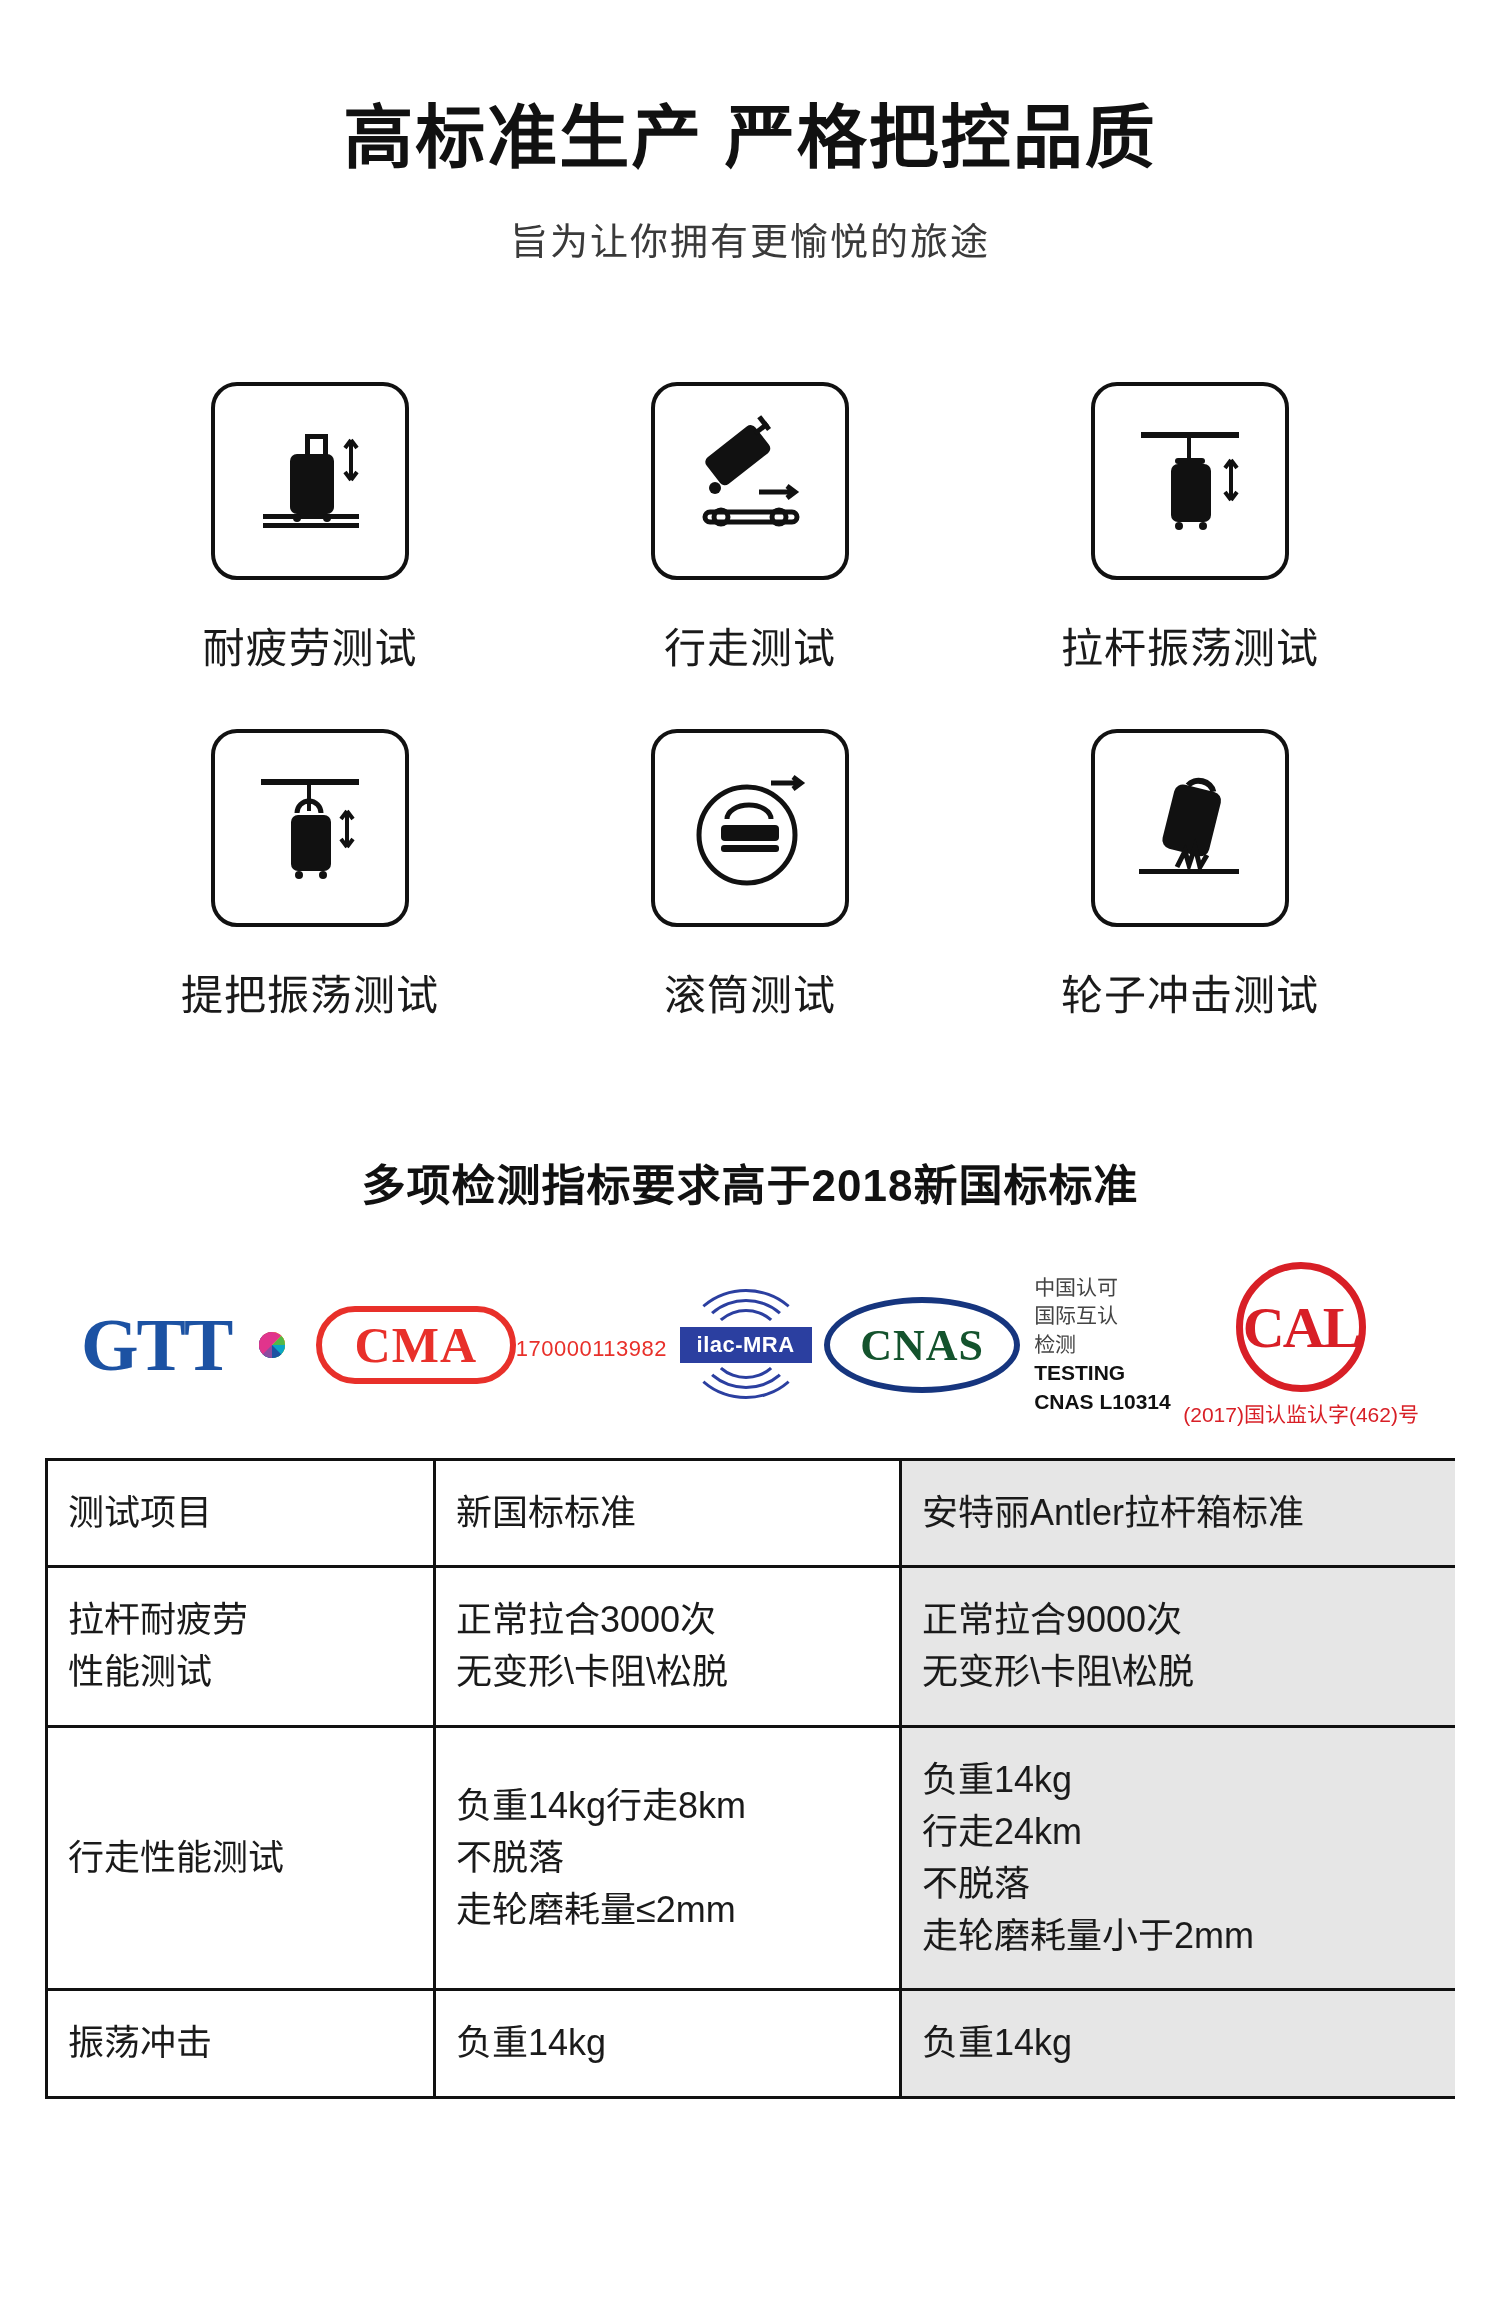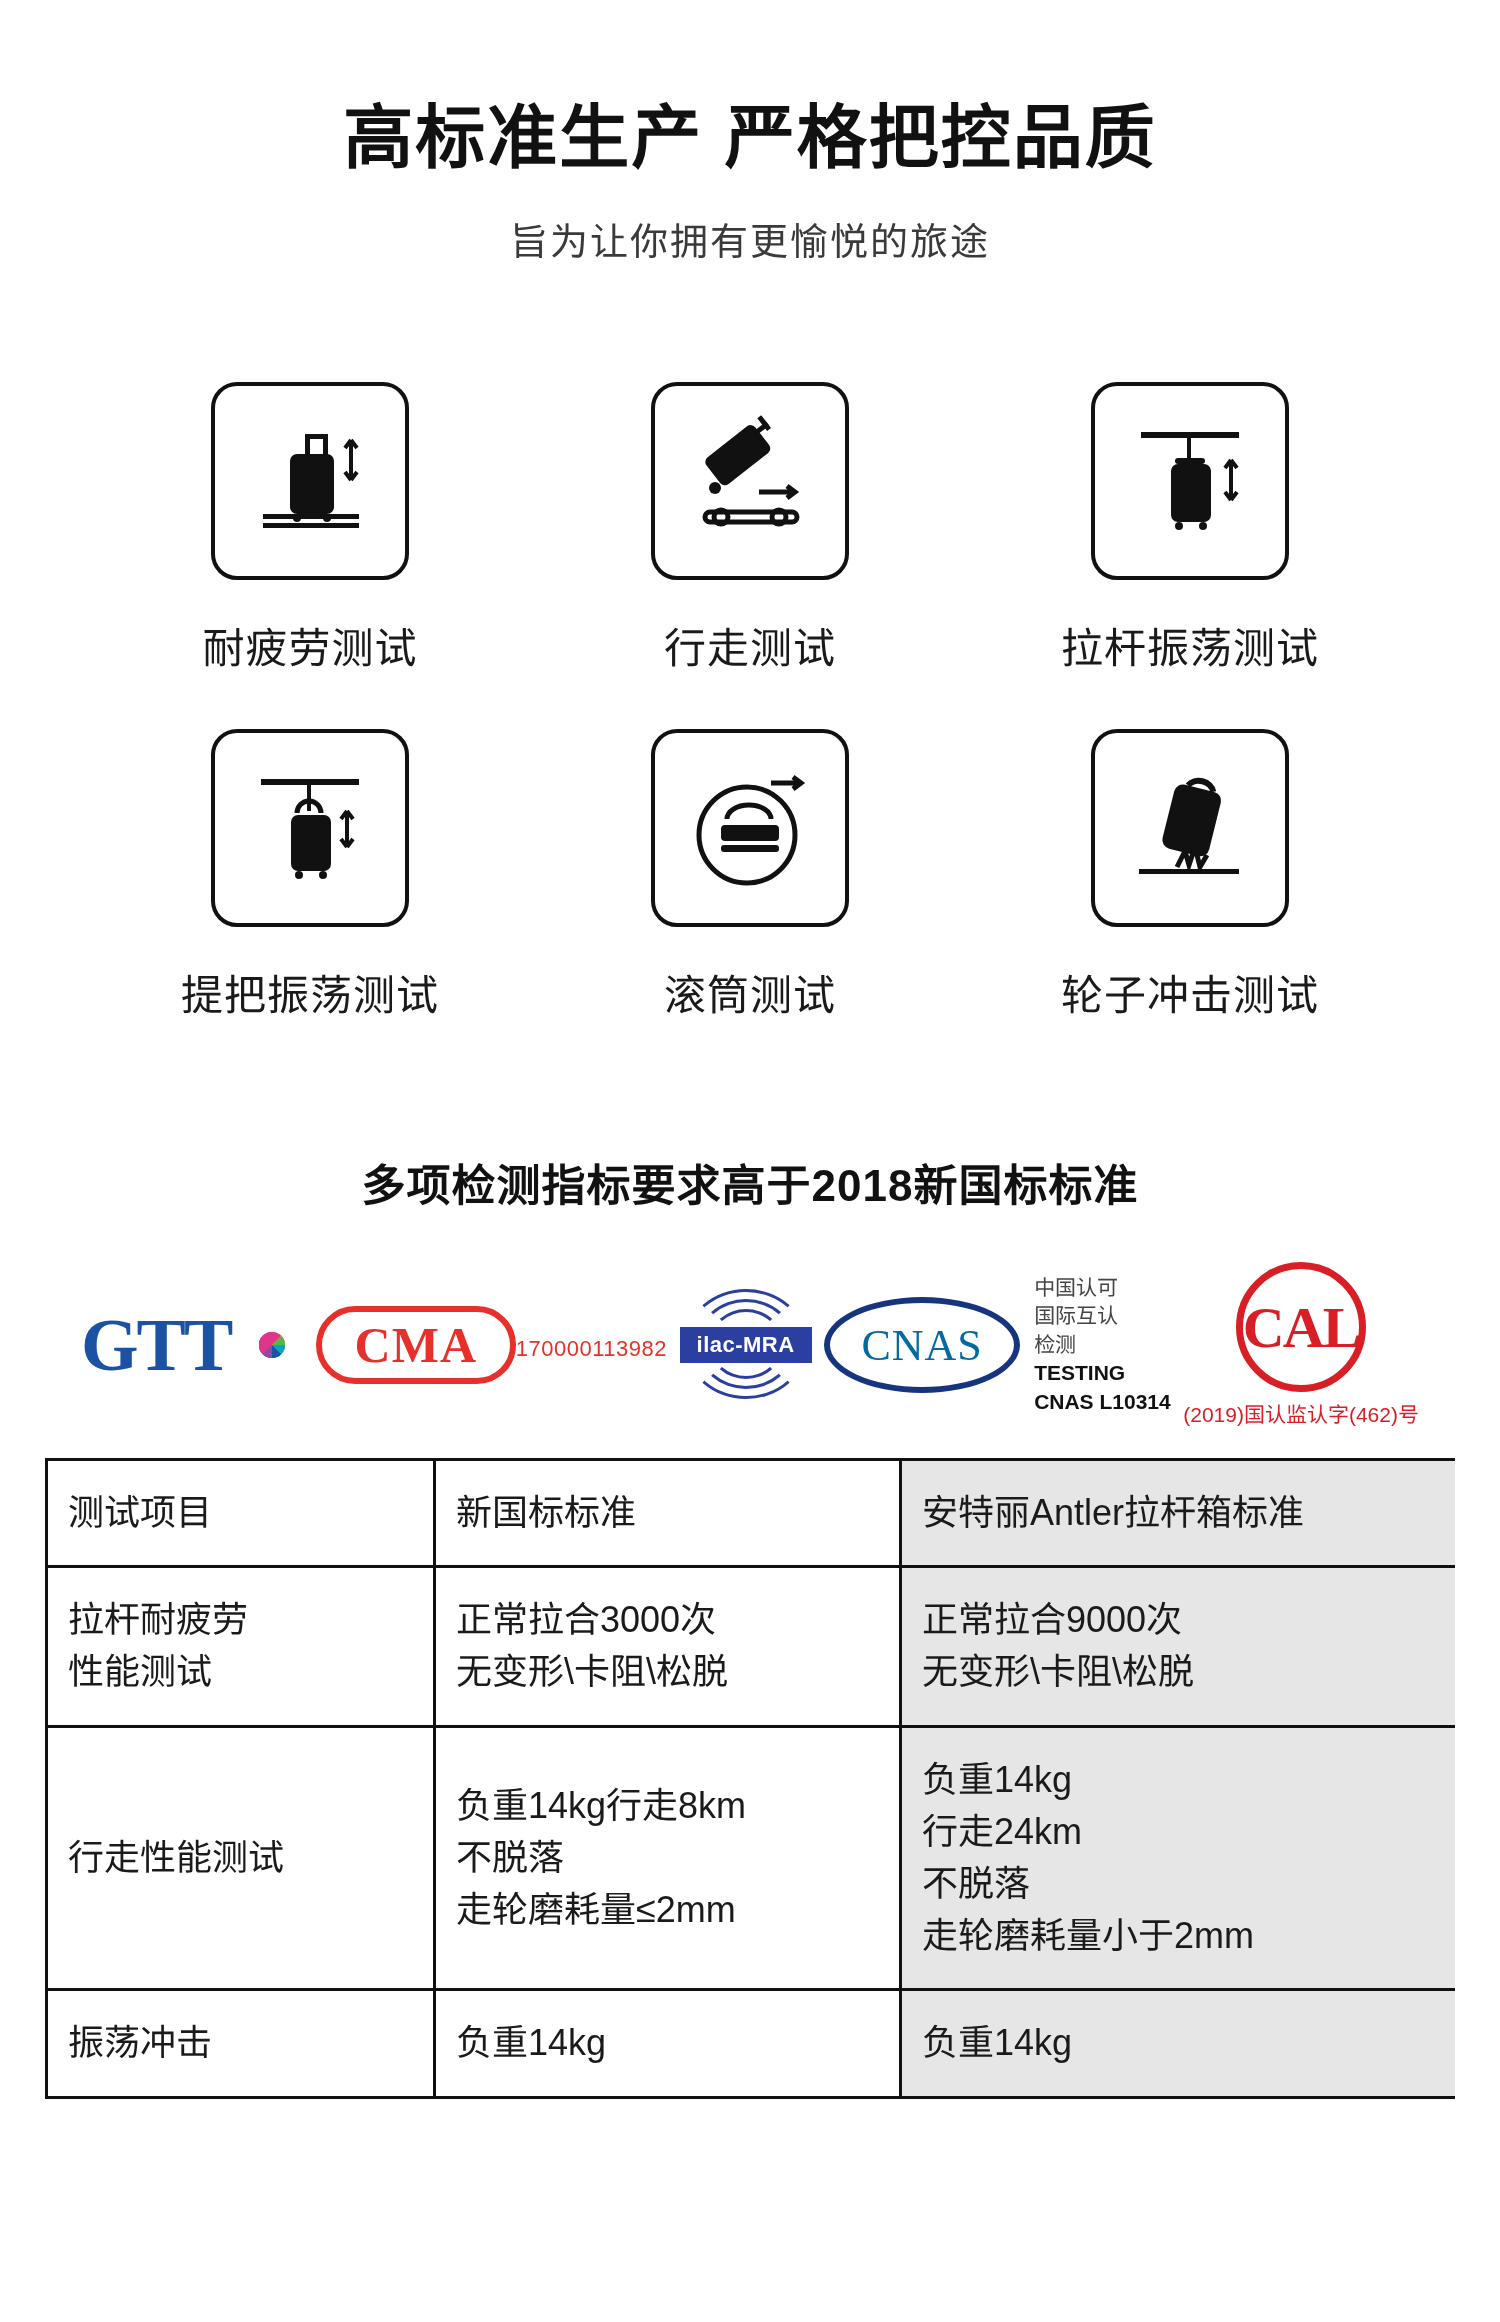--- a/index.html
+++ b/index.html
@@ -131,22 +131,22 @@
   }
   .ilac-arc-b { border-top-color: transparent; border-bottom-color: #2b3fa0; }
 
   
   .cnas-badge { display: flex; flex-direction: row; align-items: center; gap: 14px; }
   .cnas-oval {
     width: 196px; height: 96px; border: 6px solid #16357e; border-radius: 50%;
     display: flex; align-items: center; justify-content: center;
   }
   .cnas-text {
-    font-family: "Liberation Serif", serif; font-weight: normal;
-    font-size: 44px; color: #0369a1; letter-spacing: 1px;
+    font-family: "Liberation Serif", serif; font-weight: bold;
+    font-size: 44px; color: #14532d; letter-spacing: 1px;
   }
   .cnas-side { font-size: 21px; color: #333; line-height: 1.35; text-align: left; }
   .cnas-side .cn { color: #444; }
   .cnas-side .en { font-weight: bold; color: #111; }
 
   
   .cal-wrap { display: flex; flex-direction: column; align-items: center; }
   .cal-circle {
     width: 130px; height: 130px; border: 7px solid #d81f26; border-radius: 50%;
     display: flex; align-items: center; justify-content: center;
@@ -326,21 +326,21 @@
       <div class="cn">中国认可</div>
       <div class="cn">国际互认</div>
       <div class="cn">检测</div>
       <div class="en">TESTING</div>
       <div class="en">CNAS L10314</div>
     </div>
   </div>
 
   <div class="cert cal-wrap">
     <div class="cal-circle">CAL</div>
-    <div class="cal-num">(2019)国认监认字(462)号</div>
+    <div class="cal-num">(2017)国认监认字(462)号</div>
   </div>
 </div>
 
 <div class="table-wrap clipped">
   <table class="spec">
     <colgroup>
         <col class="c1">
         <col class="c2">
         <col class="c3">
       </colgroup>

